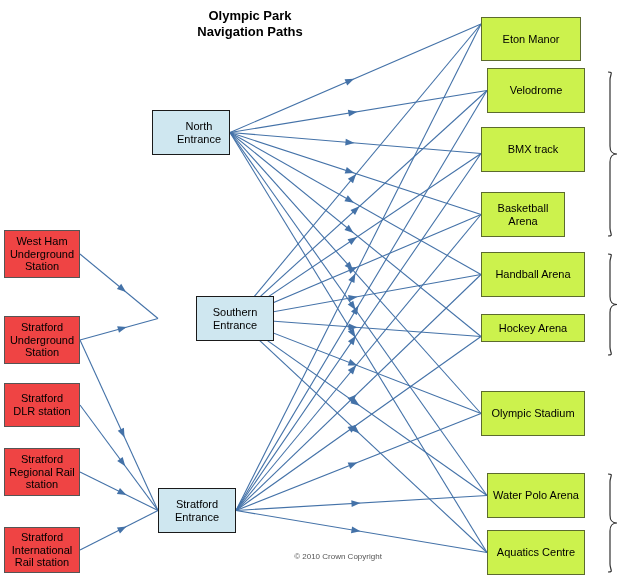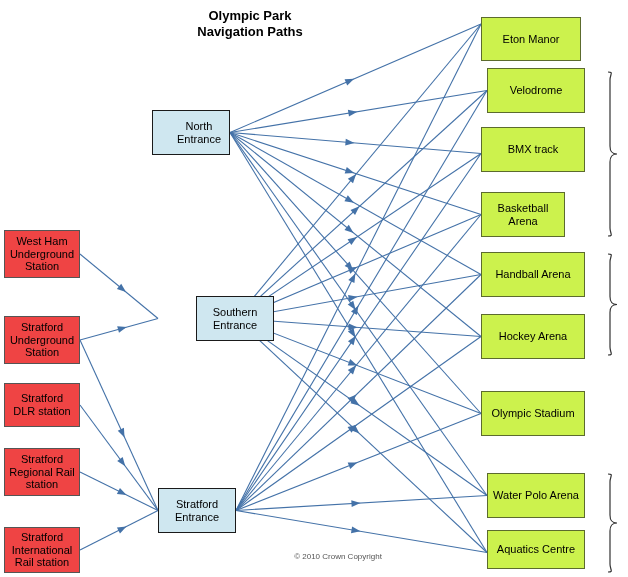--- a/index.html
+++ b/index.html
@@ -184,30 +184,30 @@
       </div>
       <div class="node venue" style="left: 481px; top: 127px; width: 104px; height: 45px;">
         <span>BMX track</span>
       </div>
       <div class="node venue" style="left: 481px; top: 192px; width: 84px; height: 45px;">
         <span>Basketball Arena</span>
       </div>
       <div class="node venue" style="left: 481px; top: 252px; width: 104px; height: 45px;">
         <span>Handball Arena</span>
       </div>
-      <div class="node venue" style="left: 481px; top: 314px; width: 104px; height: 45px;">
+      <div class="node venue" style="left: 481px; top: 314px; width: 104px; height: 28px;">
         <span>Hockey Arena</span>
       </div>
       <div class="node venue" style="left: 481px; top: 391px; width: 104px; height: 45px;">
         <span>Olympic Stadium</span>
       </div>
       <div class="node venue" style="left: 487px; top: 473px; width: 98px; height: 45px;">
         <span>Water Polo Arena</span>
       </div>
-      <div class="node venue" style="left: 487px; top: 530px; width: 98px; height: 39px;">
+      <div class="node venue" style="left: 487px; top: 530px; width: 98px; height: 45px;">
         <span>Aquatics Centre</span>
       </div>
     </div>
 
   <div id="braces-layer">
       <svg class="brace" width="16" height="168" viewBox="0 0 16 168" style="left: 606px; top: 70px;">
         <path d="M 2,2 C 8,2 4,4 4,10 L 4,76 C 4,82 6,84 11,84 C 6,84 4,86 4,92 L 4,158 C 4,164 8,166 2,166" fill="none" stroke="#333333" stroke-width="1.2"></path>
       </svg>
       <svg class="brace" width="16" height="105" viewBox="0 0 16 105" style="left: 606px; top: 252px;">
         <path d="M 2,2 C 8,2 4,4 4,10 L 4,44.5 C 4,50.5 6,52.5 11,52.5 C 6,52.5 4,54.5 4,60.5 L 4,95 C 4,101 8,103 2,103" fill="none" stroke="#333333" stroke-width="1.2"></path>

